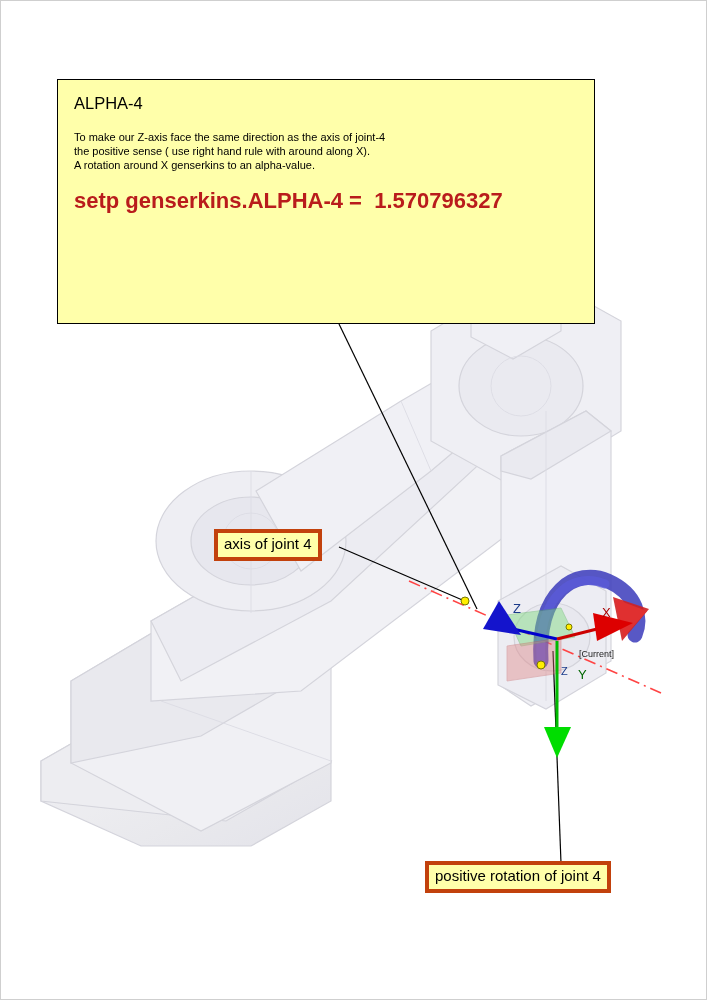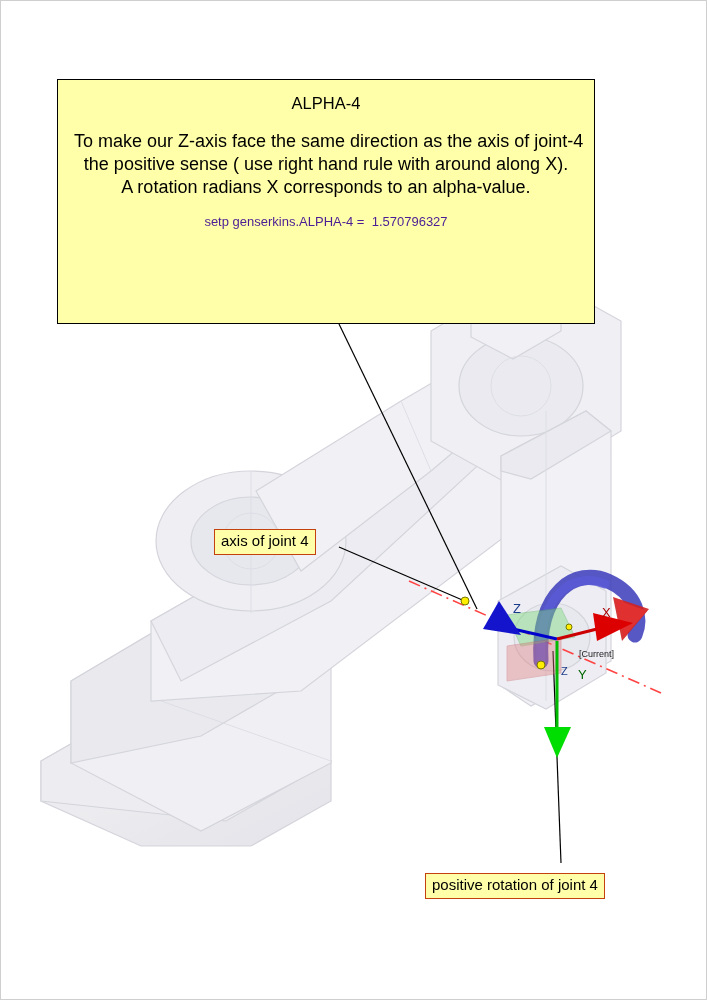--- a/index.html
+++ b/index.html
@@ -26,69 +26,68 @@
     width: 707px; height: 1000px;
     pointer-events: none;
   }
   
   .note-box {
     position: absolute;
     background: #ffffaa;
     border: 1px solid #000000;
     box-sizing: border-box;
     padding: 14px 16px 16px 16px;
-    text-align: center;
   }
   #alpha-note {
     left: 56px;
     top: 78px;
     width: 538px;
     height: 245px;
   }
   .note-title {
     font-size: 16.5px;
     color: #000;
     margin: 0 0 18px 0;
     line-height: 1.1;
   }
   .note-line {
-    font-size: 18px;
+    font-size: 11px;
     color: #000;
     line-height: 1.28;
     white-space: pre;
   }
   .note-gap {
     height: 15px;
   }
   .note-code {
-    font-size: 13px;
-    color: #4c1d95;
+    font-size: 22px;
+    color: #b91c1c;
     line-height: 1.28;
     white-space: pre;
+    font-weight: bold;
   }
   
   .tag {
     position: absolute;
     background: #ffffaa;
-    border: 1px solid #c2410c;
+    border: 4px solid #c2410c;
     box-sizing: border-box;
     font-size: 15px;
     color: #000;
     padding: 3px 6px 4px 6px;
     white-space: nowrap;
     line-height: 1.1;
   }
   #tag-axis-joint4 {
     left: 213px;
     top: 528px;
   }
   #tag-positive-rotation {
     left: 424px;
     top: 860px;
-    margin-top: 12px;
   }
   .axis-letter {
     position: absolute;
     font-size: 13px;
     color: #1a3a8a;
     font-family: "Liberation Sans", sans-serif;
   }
   .tiny-label {
     position: absolute;
     font-size: 9px;
@@ -193,21 +192,21 @@
   <div class="axis-letter" style="left:512px;top:600px;">Z</div>
   <div class="axis-letter" style="left:601px;top:604px;color:#aa0000;">X</div>
   <div class="axis-letter" style="left:577px;top:666px;color:#006600;">Y</div>
   <div class="axis-letter" style="left:560px;top:664px;font-size:11px;">Z</div>
   <div class="tiny-label" style="left:578px;top:648px;">[Current]</div>
 
   <div class="note-box" id="alpha-note">
     <div class="note-title">ALPHA-4</div>
     <div class="note-line">To make our Z-axis face the same direction as the axis of joint-4</div>
     <div class="note-line">the positive sense ( use right hand rule with around along X).</div>
-    <div class="note-line">A rotation radians X corresponds to an alpha-value.</div>
+    <div class="note-line">A rotation around X genserkins to an alpha-value.</div>
     <div class="note-gap"></div>
     <div class="note-code">setp genserkins.ALPHA-4 =  1.570796327</div>
   </div>
 
   <div class="tag" id="tag-axis-joint4">axis of joint 4</div>
   <div class="tag" id="tag-positive-rotation">positive rotation of joint 4</div>
 
 </div>
 
 </body></html>

